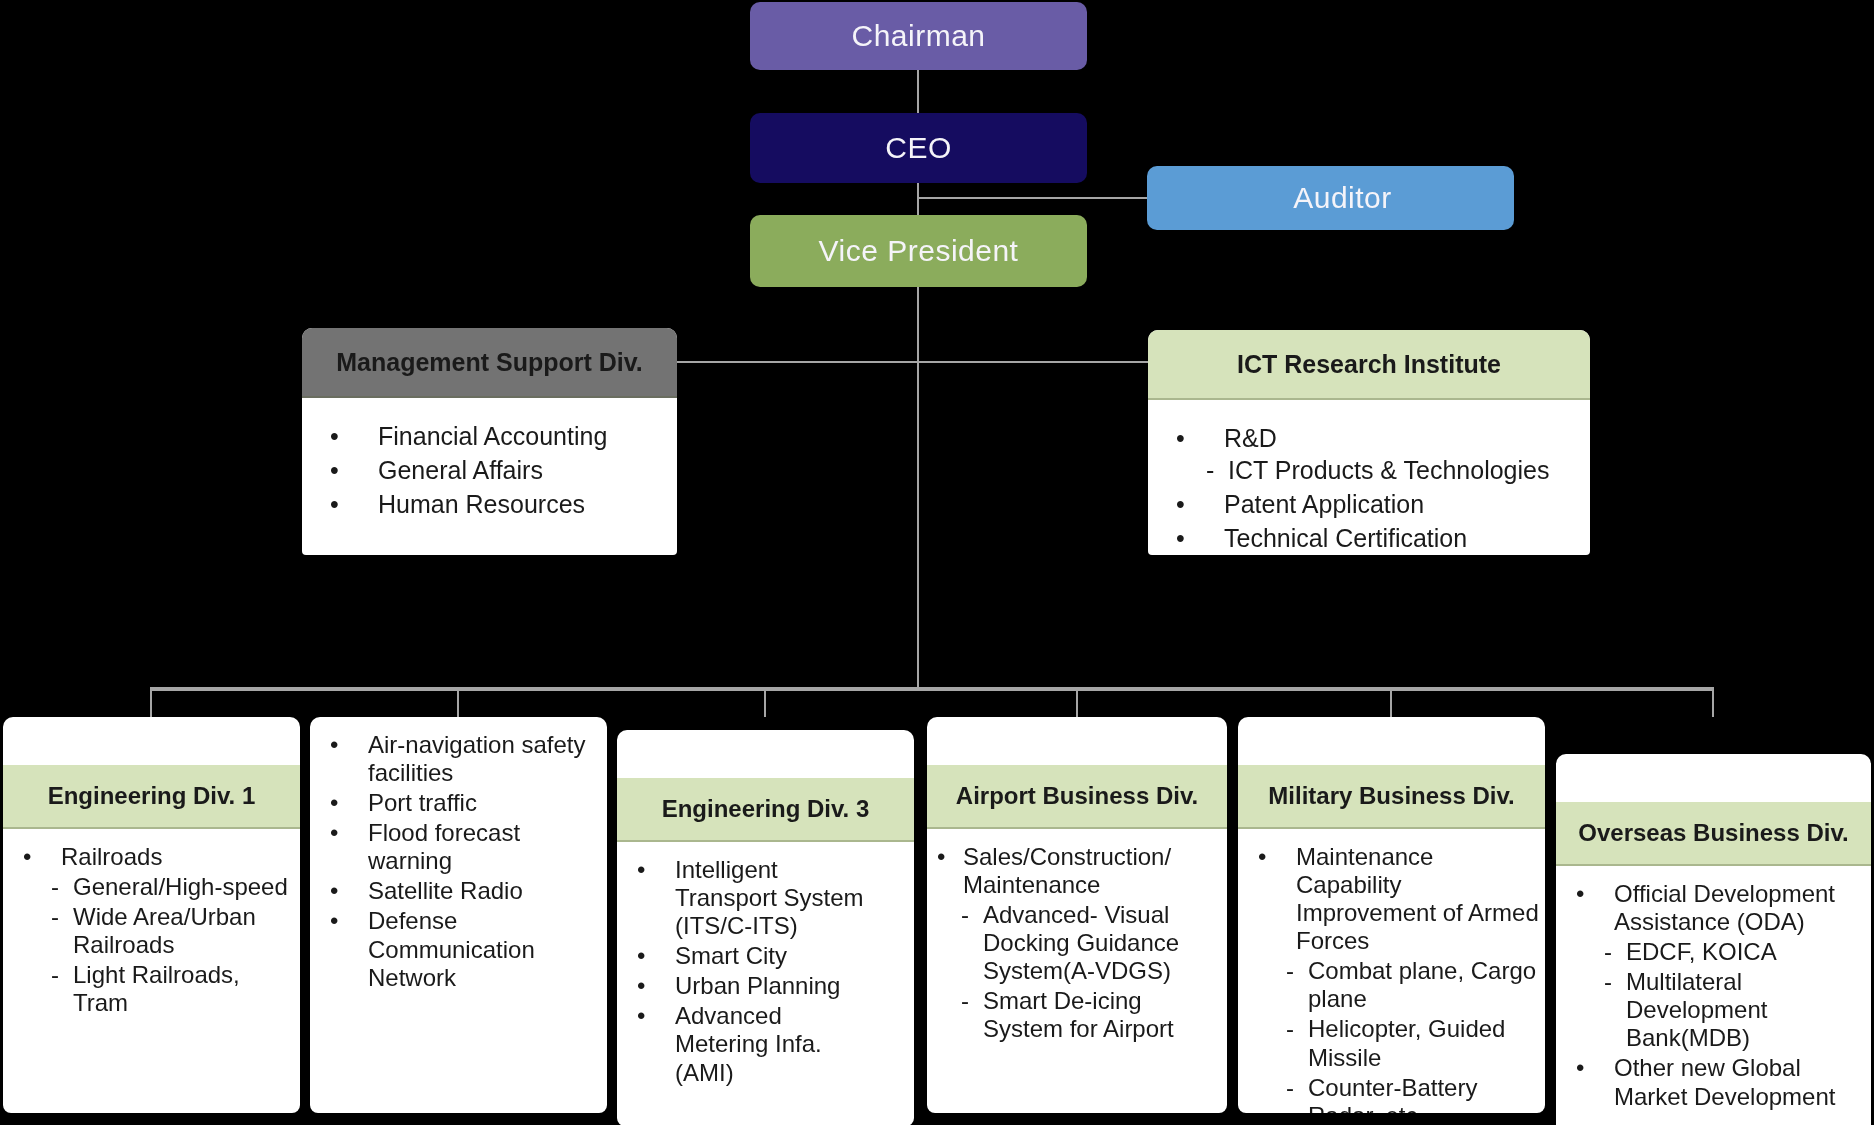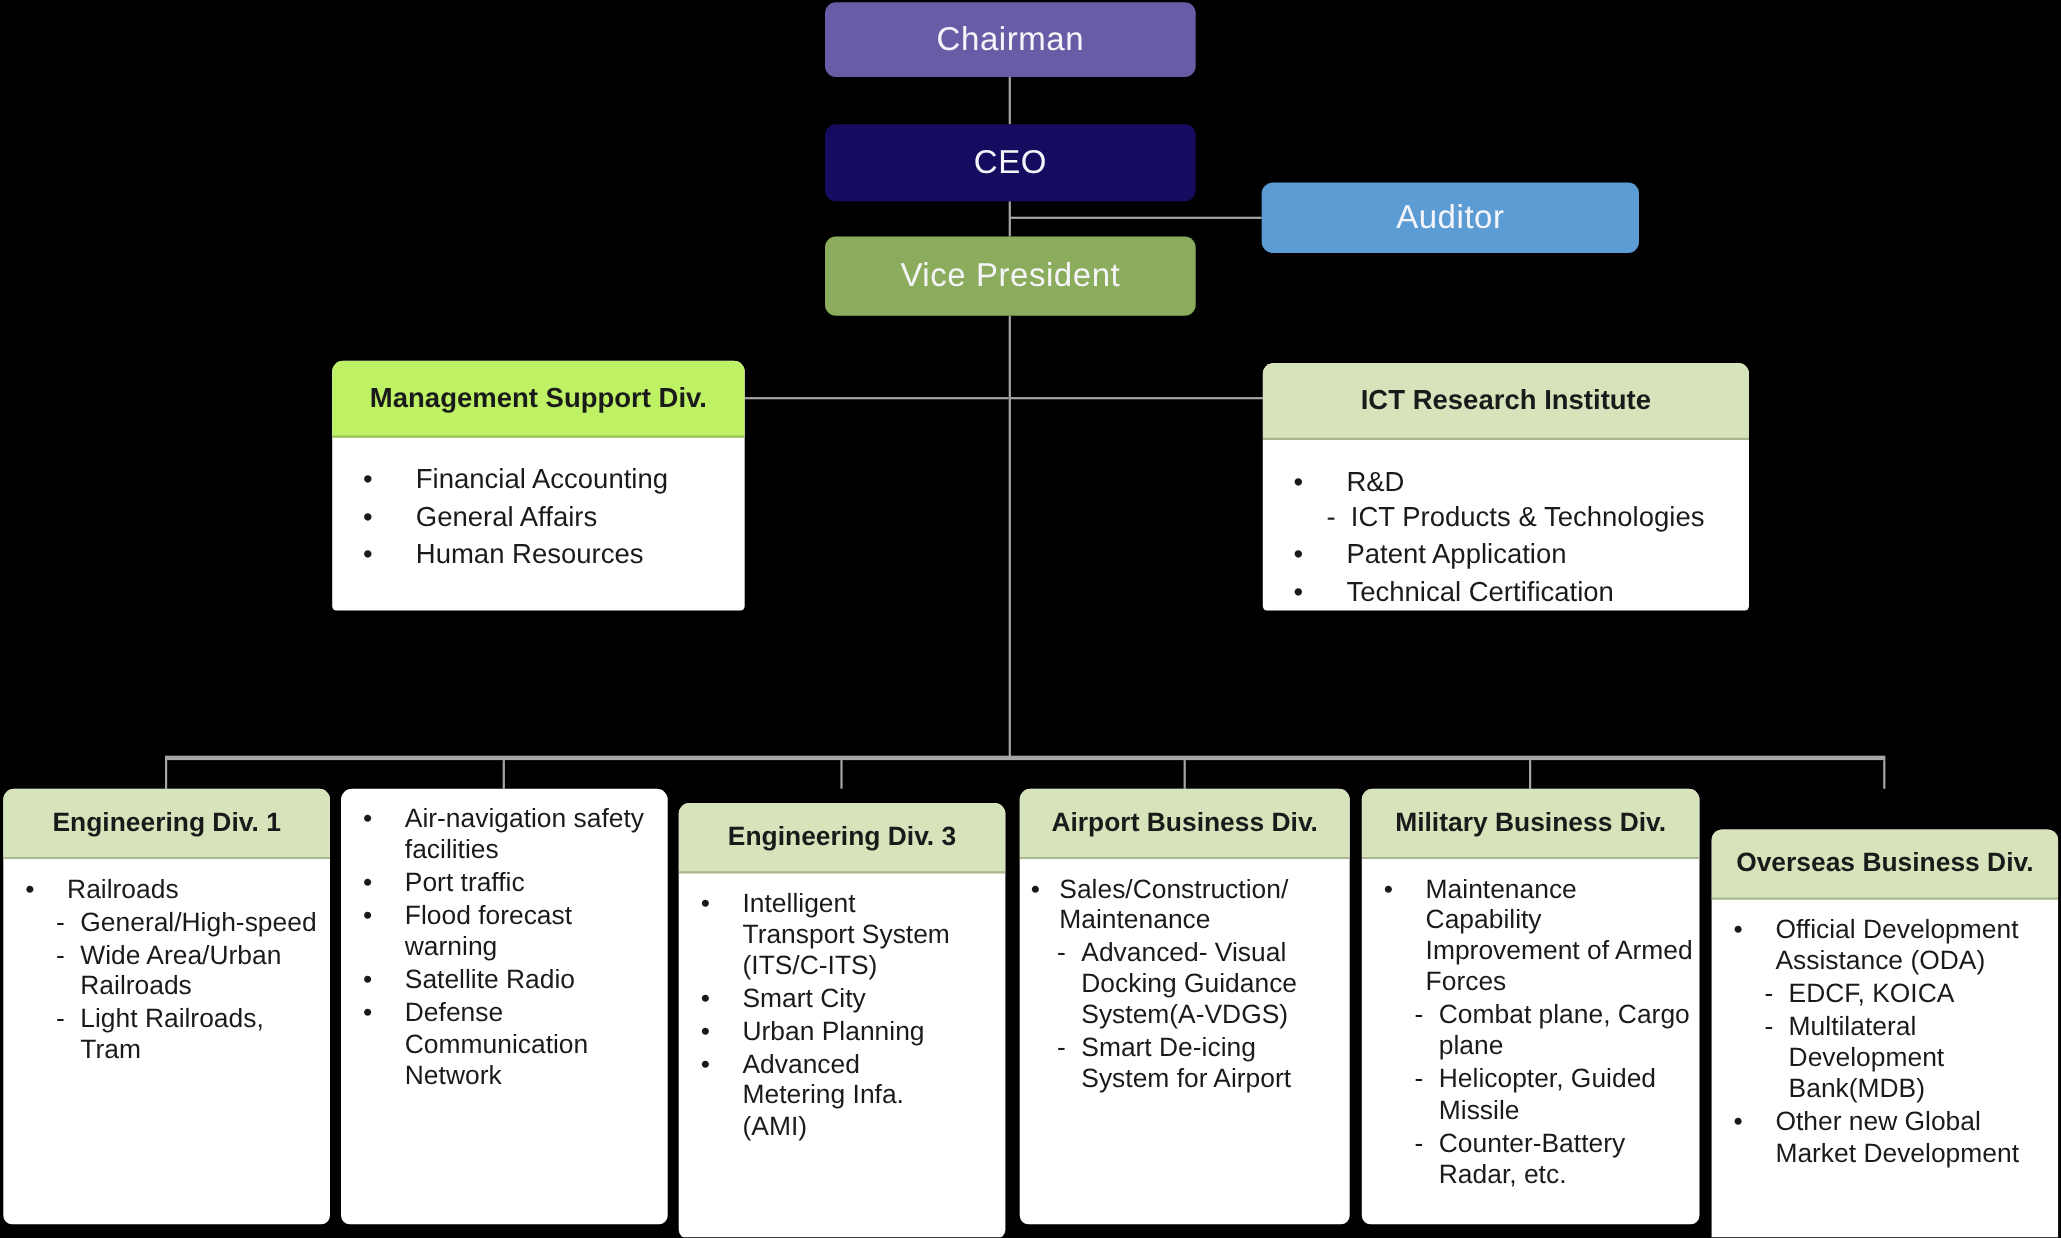--- a/index.html
+++ b/index.html
@@ -21,21 +21,21 @@
   .panel{position:absolute;background:#fff;border-radius:10px 10px 4px 4px;overflow:hidden;}
   .panel .panel-header{
     background:#D6E3BB;height:68px;display:flex;align-items:center;justify-content:center;
     font-size:25px;font-weight:600;color:#1A1A1A;border-bottom:2px solid rgba(90,100,60,.35);
   }
   .panel .panel-body{padding:22px 10px 0 14px;color:#1A1A1A;font-size:25px;line-height:1.28;}
   
   .division{position:absolute;background:#fff;border-radius:10px 10px 8px 8px;overflow:hidden;}
   .division .division-header{
     background:#D6E3BB;height:62px;display:flex;align-items:center;justify-content:center;
-    font-size:24px;font-weight:600;color:#1A1A1A;border-bottom:2px solid rgba(90,100,60,.35);
+    font-size:24px;font-weight:600;color:#1A1A1A;border-bottom:2px solid rgba(90,100,60,.35);margin-top:48px;
   }
   .division .division-body{padding:14px 6px 0 12px;color:#1A1A1A;font-size:24px;line-height:1.17;}
   .division.tight .division-body{padding-left:8px;}
   .division.narrow .division-body{padding-right:36px;}
   
   .item{display:flex;margin-bottom:2px;}
   .item .marker{flex:0 0 38px;text-align:left;padding-left:8px;}
   .panel .item .marker{flex-basis:48px;padding-left:14px;}
   .tight .item .marker{flex:0 0 26px;padding-left:2px;}
   .item .text{flex:1;}
@@ -59,25 +59,25 @@
   <div class="line h bus" style="left: 150px; top: 687px; width: 1564px; background: rgb(166, 166, 166);"></div>
   <div class="line v" style="left: 150px; top: 691px; height: 26px; background: rgb(166, 166, 166);"></div>
   <div class="line v" style="left: 457px; top: 691px; height: 26px; background: rgb(166, 166, 166);"></div>
   <div class="line v" style="left: 764px; top: 691px; height: 26px; background: rgb(166, 166, 166);"></div>
   <div class="line v" style="left: 1076px; top: 691px; height: 26px; background: rgb(166, 166, 166);"></div>
   <div class="line v" style="left: 1390px; top: 691px; height: 26px; background: rgb(166, 166, 166);"></div>
   <div class="line v" style="left: 1712px; top: 691px; height: 26px; background: rgb(166, 166, 166);"></div>
 
   <div class="node" style="left:750px;top:2px;width:337px;height:68px;background:#695CA6;">Chairman</div>
   <div class="node" style="left:750px;top:113px;width:337px;height:70px;background:#150C60;">CEO</div>
-  <div class="node" style="left:1147px;top:166px;width:343px;height:64px;background:#5B9CD5;">Auditor</div>
+  <div class="node" style="left:1147px;top:166px;width:343px;height:64px;background:#5B9CD5;padding-left:24px;">Auditor</div>
   <div class="node" style="left:750px;top:215px;width:337px;height:72px;background:#8BAC5C;">Vice President</div>
 
   <div class="panel" style="left:302px;top:328px;width:375px;height:227px;">
-    <div class="panel-header" style="background: #bef264;">Management Support Div.</div>
+    <div class="panel-header" style="background: #737373;">Management Support Div.</div>
     <div class="panel-body">
         <div class="item">
           <span class="marker">•</span>
           <span class="text">Financial Accounting</span>
         </div>
         <div class="item">
           <span class="marker">•</span>
           <span class="text">General Affairs</span>
         </div>
         <div class="item">

